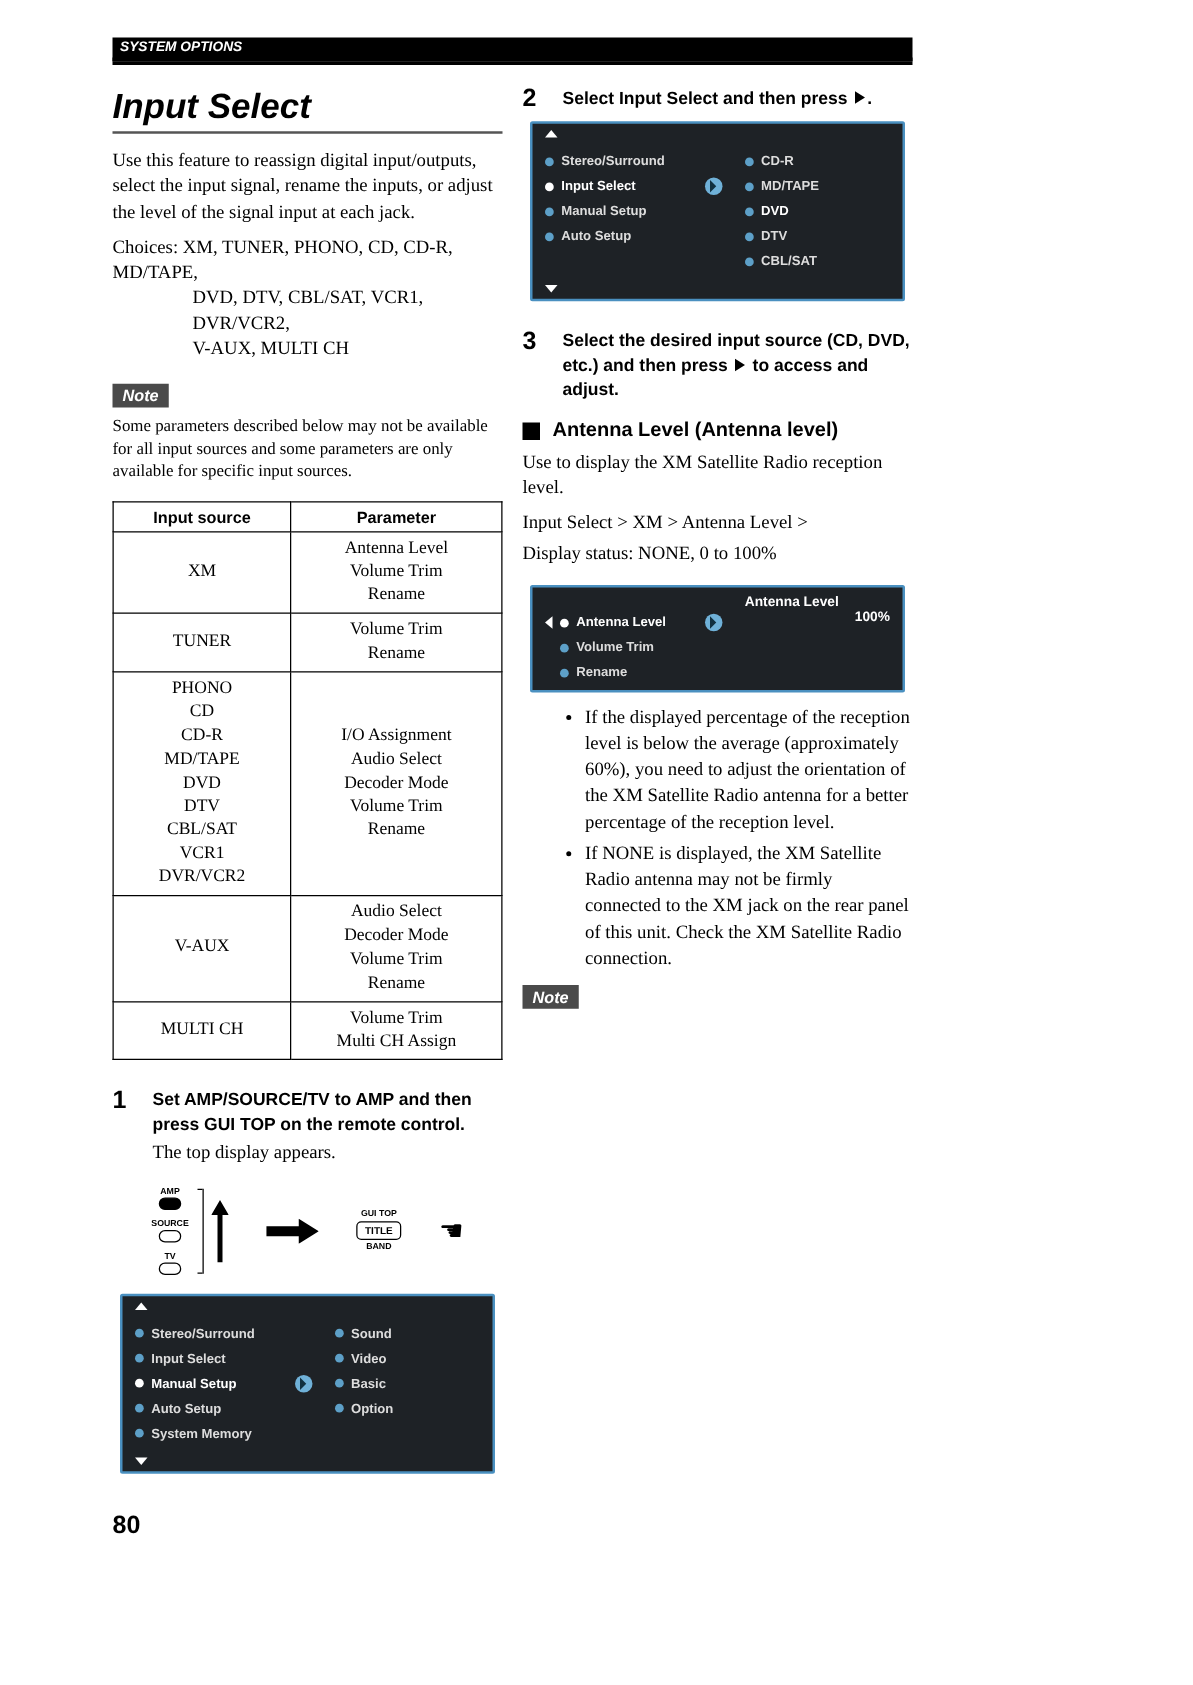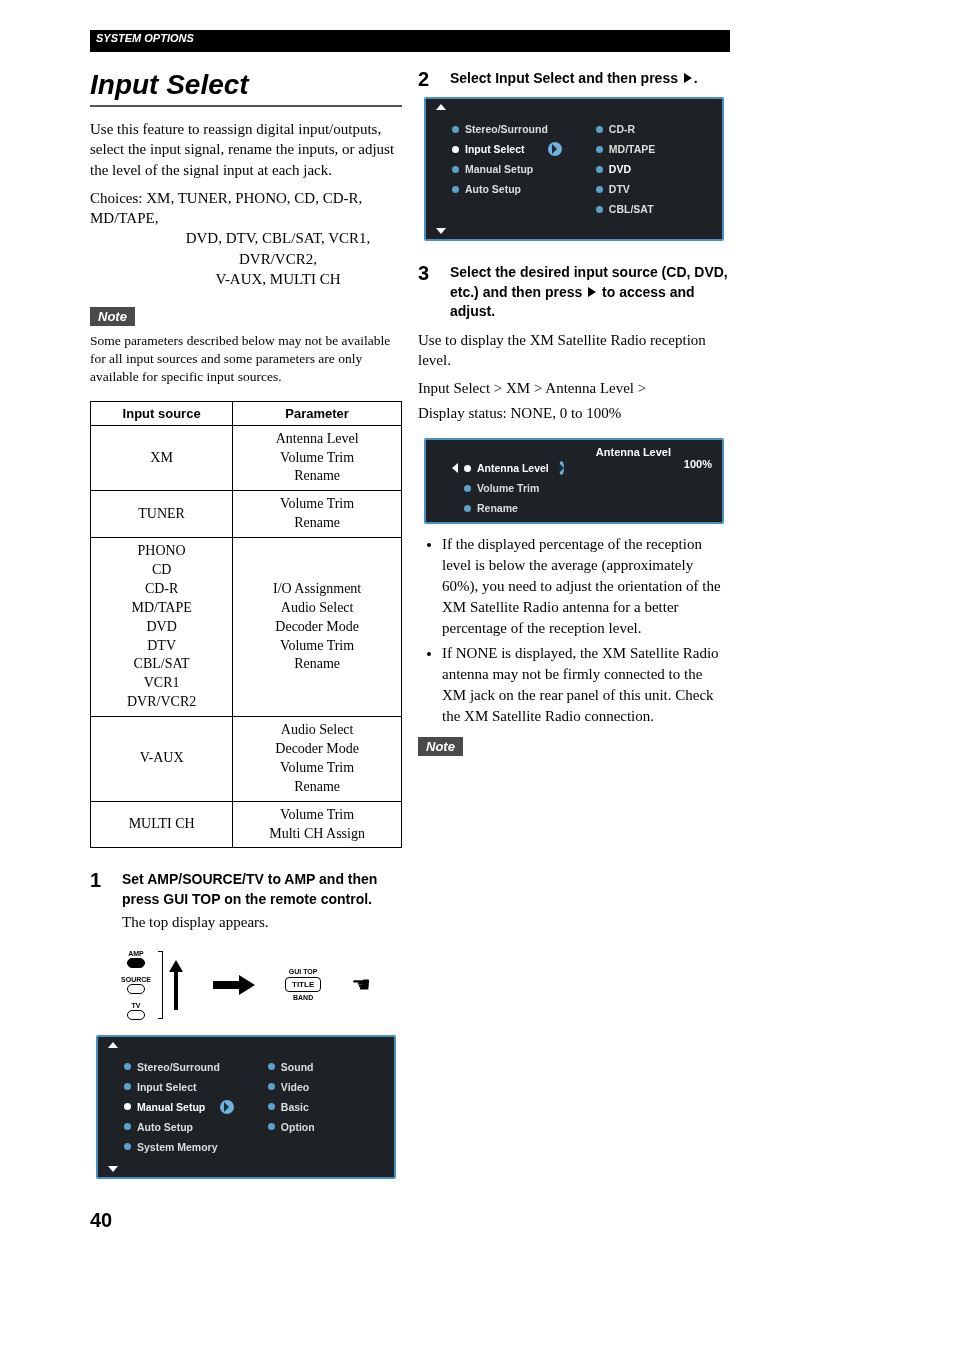--- a/index.html
+++ b/index.html
@@ -6,21 +6,21 @@
 html, body { width: 954px; background: #fff; font-family: "Times New Roman", Times, serif; color: #000; }
 .page { width: 820px; padding: 30px 90px 30px 90px; }
 .header-bar { background: #000; color: #fff; font-size: 11px; font-weight: bold; font-style: italic; padding: 2px 6px; font-family: Arial, sans-serif; border-bottom: 3px solid #000; position: relative; }
 .header-bar::after { content:""; display:block; position:absolute; bottom:-6px; left:0; right:0; height:3px; background:#000; }
 .columns { display: flex; gap: 16px; margin-top: 20px; }
 .col { flex: 1; min-width: 0; }
 .section-title { font-family: Arial, sans-serif; font-style: italic; font-weight: bold; font-size: 28px; border-bottom: 2px solid #555; padding-bottom: 4px; margin-bottom: 12px; }
 .body-text { font-size: 15px; line-height: 1.35; margin-bottom: 8px; }
 .choices { font-size: 15px; line-height: 1.35; margin-bottom: 12px; }
 .choices .label { display:inline; }
-.choices .indent { padding-left: 64px; display:block;text-align:center; }
+.choices .indent { padding-left: 64px; display:block; }
 .note-label { display:inline-block; background:#4a4a4a; color:#fff; font-family: Arial, sans-serif; font-style: italic; font-weight: bold; font-size: 13px; padding: 2px 8px; margin: 6px 0 6px 0; }
 .note-text { font-size: 13.5px; line-height: 1.35; margin-bottom: 14px; }
 table.param { border-collapse: collapse; width: 100%; font-size: 14px; }
 table.param th, table.param td { border: 1px solid #000; padding: 4px 8px; text-align: center; vertical-align: middle; }
 table.param th { font-family: Arial, sans-serif; font-weight: bold; font-size: 13px; }
 .cell-lines { line-height: 1.35; }
 .step { display:flex; gap: 14px; margin-top: 22px; margin-bottom: 8px; align-items:flex-start;}
 .step-num { font-family: Arial, sans-serif; font-weight: bold; font-size: 20px; line-height:1; min-width: 18px;}
 .step-body { flex:1; }
 .step-title { font-family: Arial, sans-serif; font-weight: bold; font-size: 14px; line-height:1.4; }
@@ -33,41 +33,41 @@
 .bracket { border-right: 1px solid #000; height: 68px; width: 6px; position:relative; }
 .bracket::before { content:""; position:absolute; right:0; top:0; width:4px; height:1px; background:#000; }
 .bracket::after { content:""; position:absolute; right:0; bottom:0; width:4px; height:1px; background:#000; }
 .arrow-up-svg { width:14px; height:50px; }
 .big-arrow { width:42px; height:20px; }
 .title-btn { text-align:center; font-family: Arial, sans-serif; font-size:7px; font-weight:bold; }
 .title-box { border:1px solid #000; border-radius:4px; padding:2px 6px; font-size:8px; margin:2px 0; }
 .hand { font-size: 22px; }
 .osd { width: 300px; margin: 8px auto 0; background:#1e2226; border:2px solid #4a90c0; border-radius:2px; font-family: Arial, sans-serif; font-size:11px; font-weight:bold; color:#fff; overflow:hidden; }
 .osd-inner { display:flex; }
-.osd-left { width: 54%; padding: 4px 16px; }
+.osd-left { width: 54%; padding: 4px 0; }
 .osd-right { width: 46%; padding: 4px 0; }
 .osd-row { display:flex; align-items:center; height:20px; padding: 0 8px 0 10px; gap:6px; white-space:nowrap; }
 .osd-dot { width:7px; height:7px; border-radius:50%; background:#5da0c8; flex-shrink:0; }
 .osd-dot.sel { background:#fff; }
 .osd-row.sel .osd-label { color:#fff; }
 .osd-label { color:#ddd; font-size:10.5px; }
 .osd .tri { width:0;height:0;border-top:5px solid transparent;border-bottom:5px solid transparent; flex-shrink:0;}
 .osd .tri.right { border-left:6px solid #fff; }
 .osd .tri.left { border-right:6px solid #fff; }
 .osd .tri.up { border:none; width:0;height:0;border-left:5px solid transparent;border-right:5px solid transparent;border-bottom:6px solid #fff; margin-left:10px; }
 .osd .tri.down { border:none; width:0;height:0;border-left:5px solid transparent;border-right:5px solid transparent;border-top:6px solid #fff; margin-left:10px;}
 .osd-full-row { display:flex; align-items:center; height:16px; }
 .osd-chevron-circ { width:14px; height:14px; border-radius:50%; background:#6fb1d8; display:flex; align-items:center; justify-content:center; margin-left:-2px; }
 .osd-chevron-circ .tri.right { border-left:5px solid #103040; }
 .subhead { display:flex; align-items:center; gap:10px; margin: 14px 0 6px; }
 .subhead .sq { width:14px; height:14px; background:#000; }
 .subhead-text { font-family: Arial, sans-serif; font-weight: bold; font-size: 16px; }
 .path-text { font-size: 15px; line-height:1.4; margin-bottom:4px; }
 ul.bul { list-style: disc; padding-left: 24px; font-size:15px; line-height:1.4; margin-top:10px; }
-ul.bul li { margin-bottom: 4px; }
+ul.bul li { margin-bottom: 4px; margin-left: 26px; }
 .pagenum { font-family: Arial, sans-serif; font-weight:bold; font-size: 20px; margin-top: 30px; }
 .osd-thin { width: 300px; }
 .osd-right-pane { padding: 6px 10px; font-family: Arial, sans-serif; font-size:11px; font-weight:bold; color:#fff; text-align:right; }
 .inline-tri { display:inline-block; width:0;height:0;border-top:5px solid transparent;border-bottom:5px solid transparent;border-left:8px solid #000; vertical-align:middle; margin: 0 2px 2px 2px;}
 </style>
 </head>
 <body>
 
 <div class="page">
   <div class="header-bar">
@@ -275,20 +275,24 @@
 
       <div class="step">
         <div class="step-num">3</div>
         <div class="step-body">
           <div class="step-title">
             <span>Select the desired input source (CD, DVD, etc.) and then press </span><span class="inline-tri"></span><span> to access and adjust.</span>
           </div>
         </div>
       </div>
 
+      <div class="subhead">
+        <div class="sq"></div>
+        <div class="subhead-text">Antenna Level (Antenna level)</div>
+      </div>
       <p class="body-text">Use to display the XM Satellite Radio reception level.</p>
       <p class="path-text">Input Select &gt; XM &gt; Antenna Level &gt;</p>
       <p class="path-text">Display status: NONE, 0 to 100%</p>
 
       <div class="osd osd-thin" style="margin-top:14px">
         <div class="osd-inner">
           <div class="osd-left" style="padding-top:18px;">
             <div class="osd-row sel">
                 <span class="tri left"></span>
                 <span class="osd-dot sel"></span>
@@ -319,14 +323,14 @@
       <ul class="bul">
         <li>If the displayed percentage of the reception level is below the average (approximately 60%), you need to adjust the orientation of the XM Satellite Radio antenna for a better percentage of the reception level.</li>
         <li>If NONE is displayed, the XM Satellite Radio antenna may not be firmly connected to the XM jack on the rear panel of this unit. Check the XM Satellite Radio connection.</li>
       </ul>
 
       <div class="note-label">Note</div>
 
     </div>
   </div>
 
-  <div class="pagenum">40</div>
+  <div class="pagenum">80</div>
 </div>
 
 </body></html>

